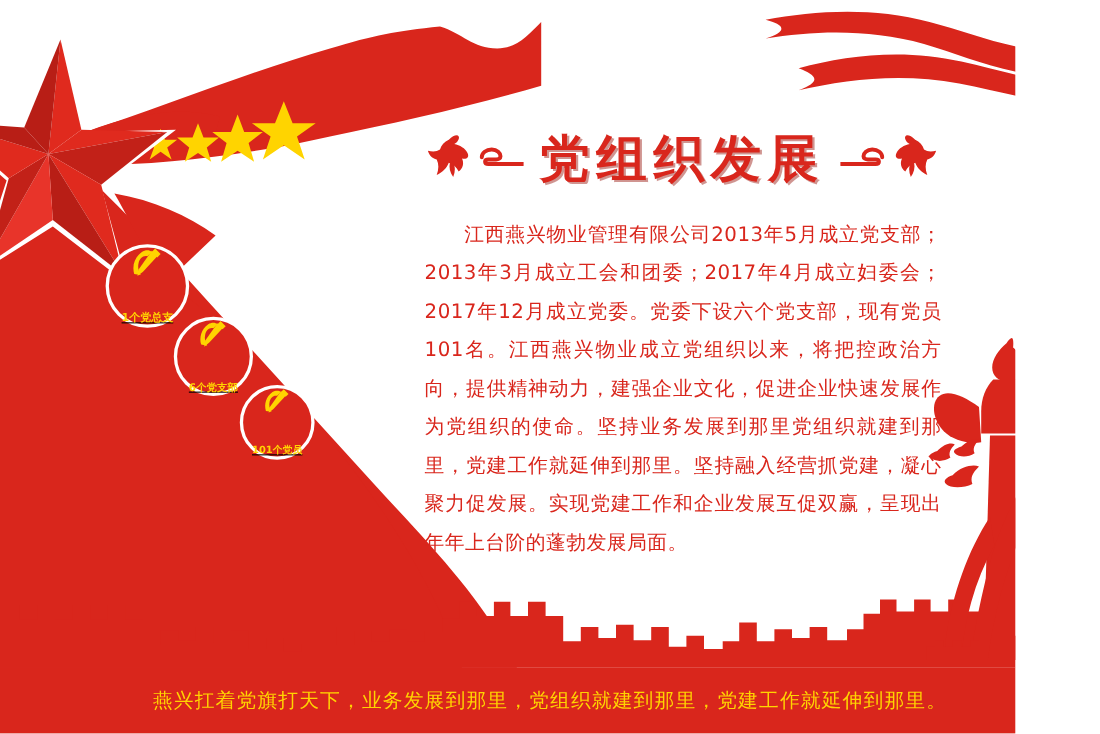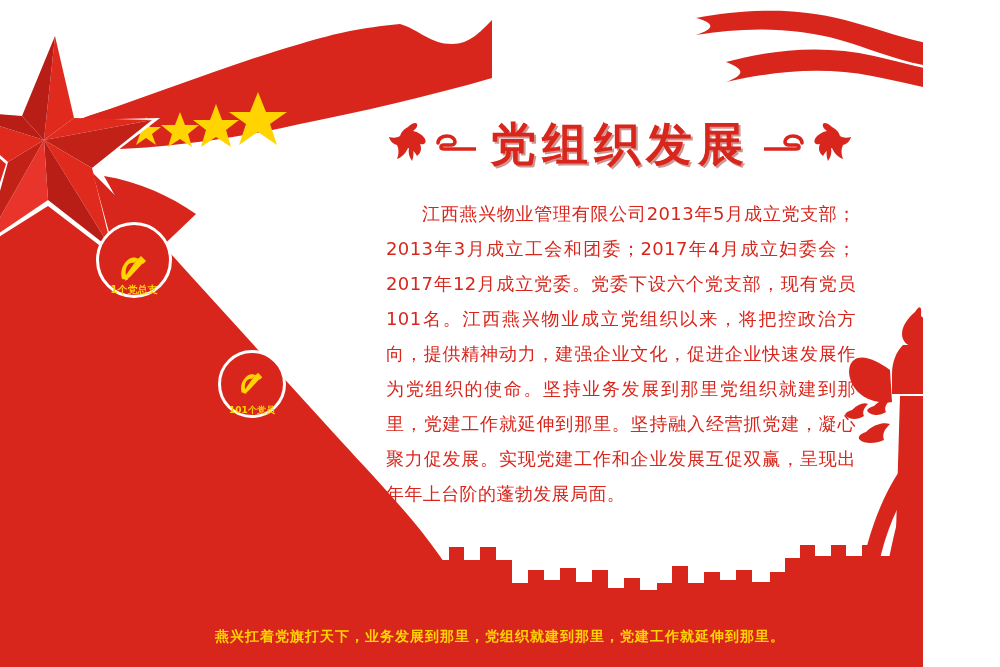--- a/index.html
+++ b/index.html
@@ -43,22 +43,23 @@
   }
 
   
   .badge{
     position:absolute;
     border-radius:50%;
     background:#D9261C;
     border:3px solid #ffffff;
     box-sizing:border-box;
     display:flex;flex-direction:column;
-    align-items:center;justify-content:flex-end;
+    align-items:center;justify-content:space-between;
     gap:2px;
+    text-decoration:underline;
   }
   .badge .emblem{display:block;}
   .badge .blabel{
     color:#FFD400;
     font-family:"DejaVu Sans","Liberation Sans",sans-serif;
     font-weight:bold;
     white-space:nowrap;
     line-height:1;
   }
   #badge-0{left:96px;top:222px;width:76px;height:76px;}
@@ -70,22 +71,22 @@
 
   
   #bottom-banner{
     position:absolute;left:0;bottom:0;width:1000px;height:60px;
     background:#D9261C;
     display:flex;align-items:center;justify-content:center;
   }
   #bottom-banner-text{
     color:#FFD400;
     font-family:"DejaVu Sans","Liberation Sans",sans-serif;
-    font-weight:bold;
-    font-size:14px;
+    font-weight:normal;
+    font-size:18px;
     letter-spacing:1px;
     white-space:nowrap;
   }
 </style>
 </head>
 <body>
 
 <div id="poster">
 
   <svg class="layer" viewBox="0 0 1000 667">
@@ -249,30 +250,41 @@
       <g fill="#FFD400">
         <path d="M5,24 C3,17 5,9 12,4 C15,2 19,2 21,4 L17,8 C13,7 10,10 9,14
                  C8,18 9,22 11,25 Z"></path>
         <path d="M21,3 L26,8 L13,22 L8,26 L9,20 Z"></path>
         <path d="M24,1 L29,6 L26,9 L21,4 Z"></path>
       </g>
     </svg>
     <span class="blabel">1个党总支</span>
   </div>
 
-
-  <div class="badge" id="badge-2">
-    <svg class="emblem" width="30" height="24" viewBox="0 0 34 28">
+  <div class="badge" id="badge-1">
+    <svg class="emblem" width="32" height="26" viewBox="0 0 34 28">
       <g fill="#FFD400">
         <path d="M5,24 C3,17 5,9 12,4 C15,2 19,2 21,4 L17,8 C13,7 10,10 9,14
                  C8,18 9,22 11,25 Z"></path>
         <path d="M21,3 L26,8 L13,22 L8,26 L9,20 Z"></path>
         <path d="M24,1 L29,6 L26,9 L21,4 Z"></path>
       </g>
     </svg>
+    <span class="blabel">6个党支部</span>
+  </div>
+
+  <div class="badge" id="badge-2">
+    <svg class="emblem" width="30" height="24" viewBox="0 0 34 28">
+      <g fill="#FFD400">
+        <path d="M5,24 C3,17 5,9 12,4 C15,2 19,2 21,4 L17,8 C13,7 10,10 9,14
+                 C8,18 9,22 11,25 Z"></path>
+        <path d="M21,3 L26,8 L13,22 L8,26 L9,20 Z"></path>
+        <path d="M24,1 L29,6 L26,9 L21,4 Z"></path>
+      </g>
+    </svg>
     <span class="blabel">101个党员</span>
   </div>
 
   <div id="bottom-banner">
     <span id="bottom-banner-text">燕兴扛着党旗打天下，业务发展到那里，党组织就建到那里，党建工作就延伸到那里。</span>
   </div>
 
 </div>
 
 </body></html>

